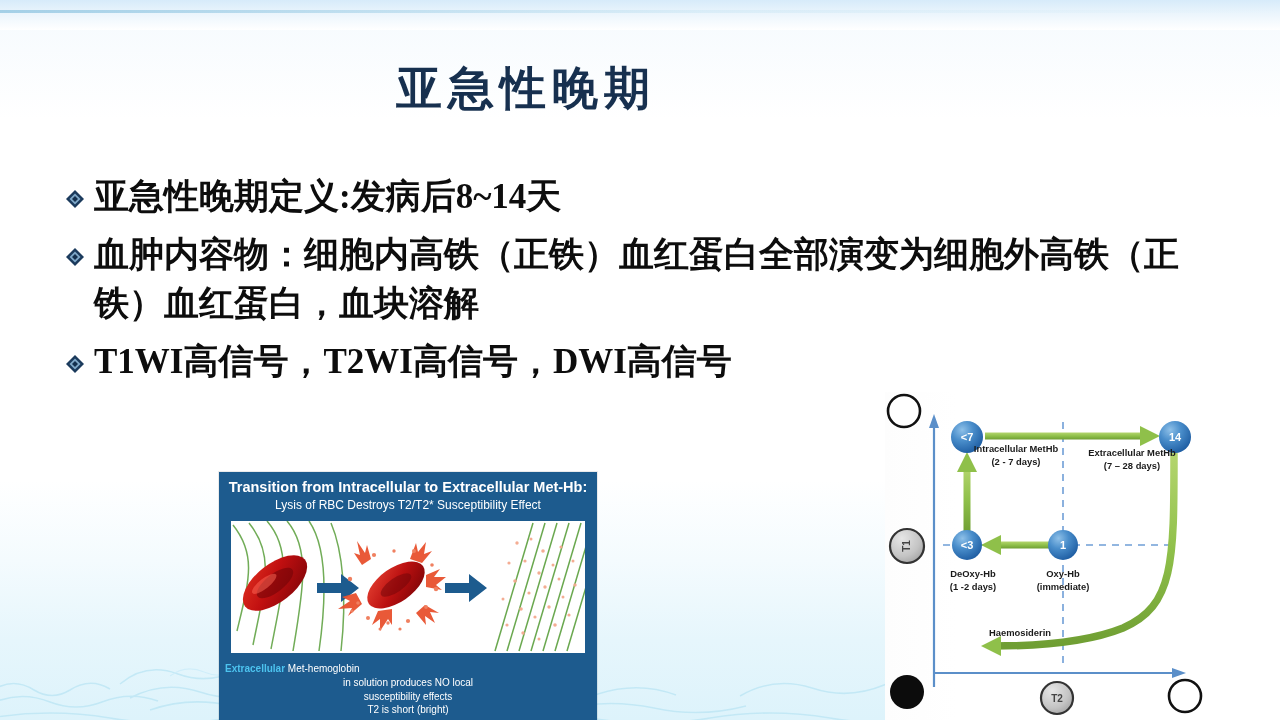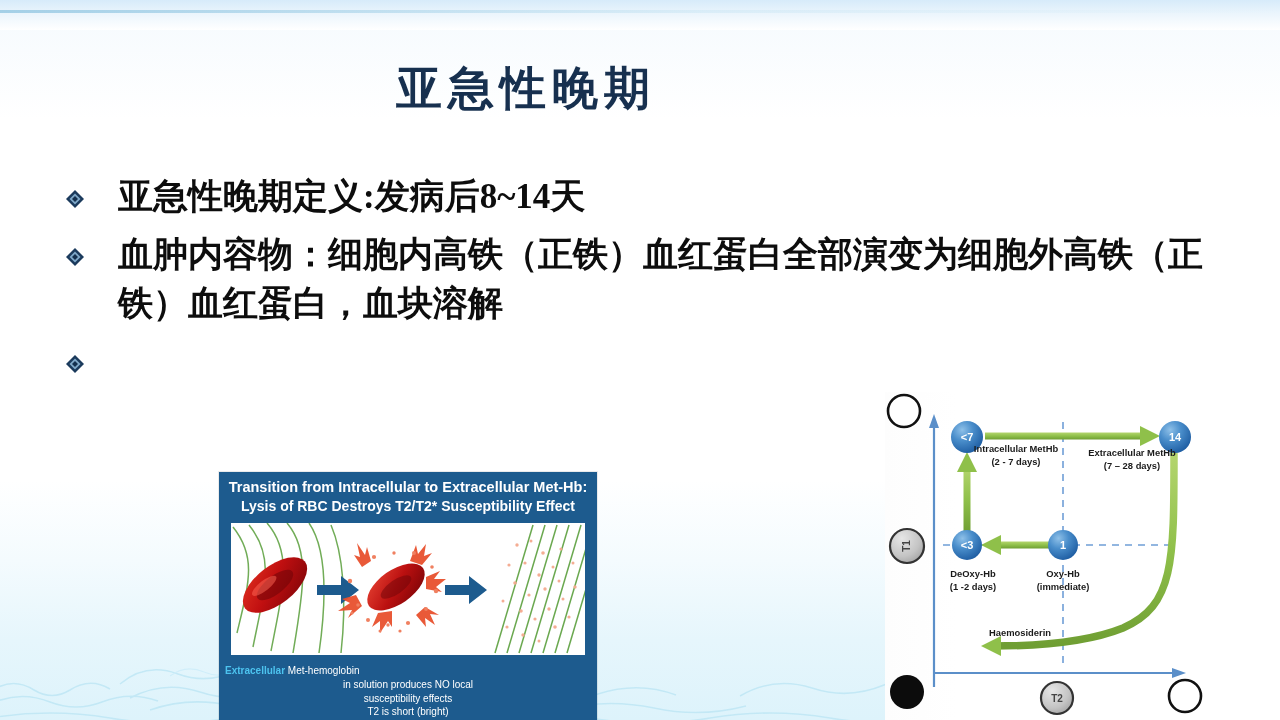--- a/index.html
+++ b/index.html
@@ -60,40 +60,39 @@
     width: 30px; flex: 0 0 30px;
     padding-top: 16px;
   }
   .bullet .marker svg { display: block; }
   .bullet .btext {
     font-family: "Liberation Serif", "DejaVu Serif", serif;
     font-size: 35px; font-weight: bold;
     color: #0d0d0d;
     line-height: 1.42;
     letter-spacing: 0px;
-    margin-left: 24px;
   }
   .bullet.b2 .btext { max-width: 1110px; }
 
   
   #fig-rbc {
     position: absolute; left: 219px; top: 472px;
     width: 378px; height: 248px;
     background: #1d5b8e;
     overflow: hidden;
     box-shadow: 0 0 0 1px rgba(0,0,0,.08);
   }
   #fig-rbc .fhead { padding: 7px 6px 4px; text-align: center; }
   #fig-rbc .fh1 {
     font-family: "Liberation Sans", sans-serif;
     font-size: 14.5px; font-weight: bold; color: #ffffff;
   }
   #fig-rbc .fh2 {
     font-family: "Liberation Sans", sans-serif;
-    font-size: 14px; font-weight: bold; color: #ffffff;
+    font-size: 12px; font-weight: normal; color: #ffffff;
     margin-top: 3px;
   }
   #fig-rbc .fbody {
     margin: 5px 12px 0; height: 132px; background: #ffffff;
     position: relative; overflow: hidden;
   }
   #fig-rbc .fcaps {
     display: flex; margin-top: 9px; color: #ffffff;
   }
   #fig-rbc .fcap {
@@ -176,20 +175,21 @@
 
 
     <div class="bullet b4">
       <span class="marker">
         <svg width="22" height="22" viewBox="0 0 22 22">
           <polygon points="11,2 20,11 11,20 2,11" fill="#1b3a5c"></polygon>
           <polygon points="11,5.5 16.5,11 11,16.5 5.5,11" fill="#7fa8c9"></polygon>
           <polygon points="11,8 14,11 11,14 8,11" fill="#14304f"></polygon>
         </svg>
       </span>
+      <span class="btext">T1WI高信号，T2WI高信号，DWI高信号</span>
     </div>
 
   </div>
 
   <div id="fig-rbc">
     <div class="fhead">
       <div class="fh1">Transition from Intracellular to Extracellular Met-Hb:</div>
       <div class="fh2">Lysis of RBC Destroys T2/T2* Susceptibility Effect</div>
     </div>
 

